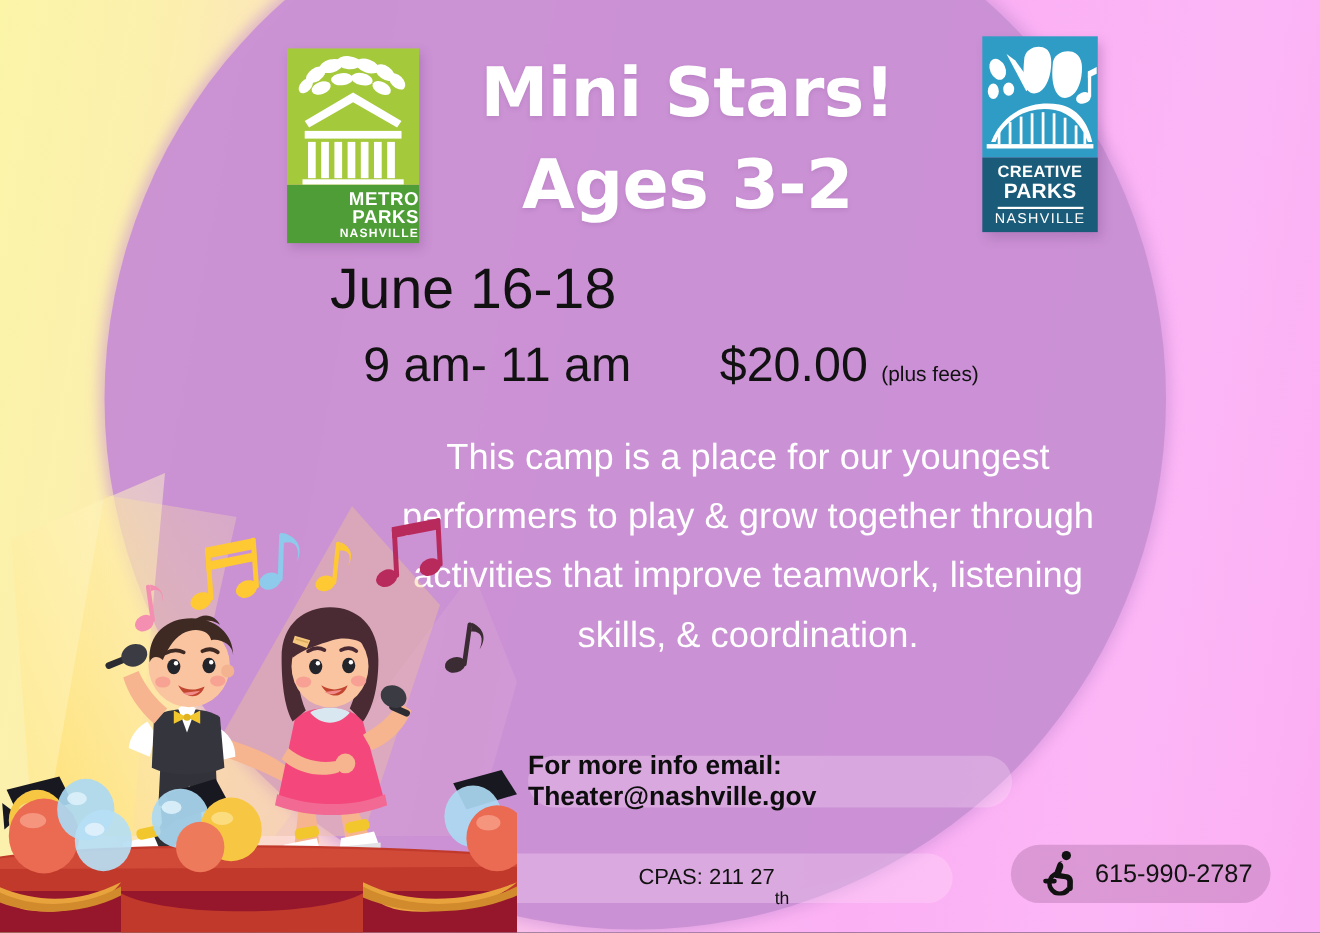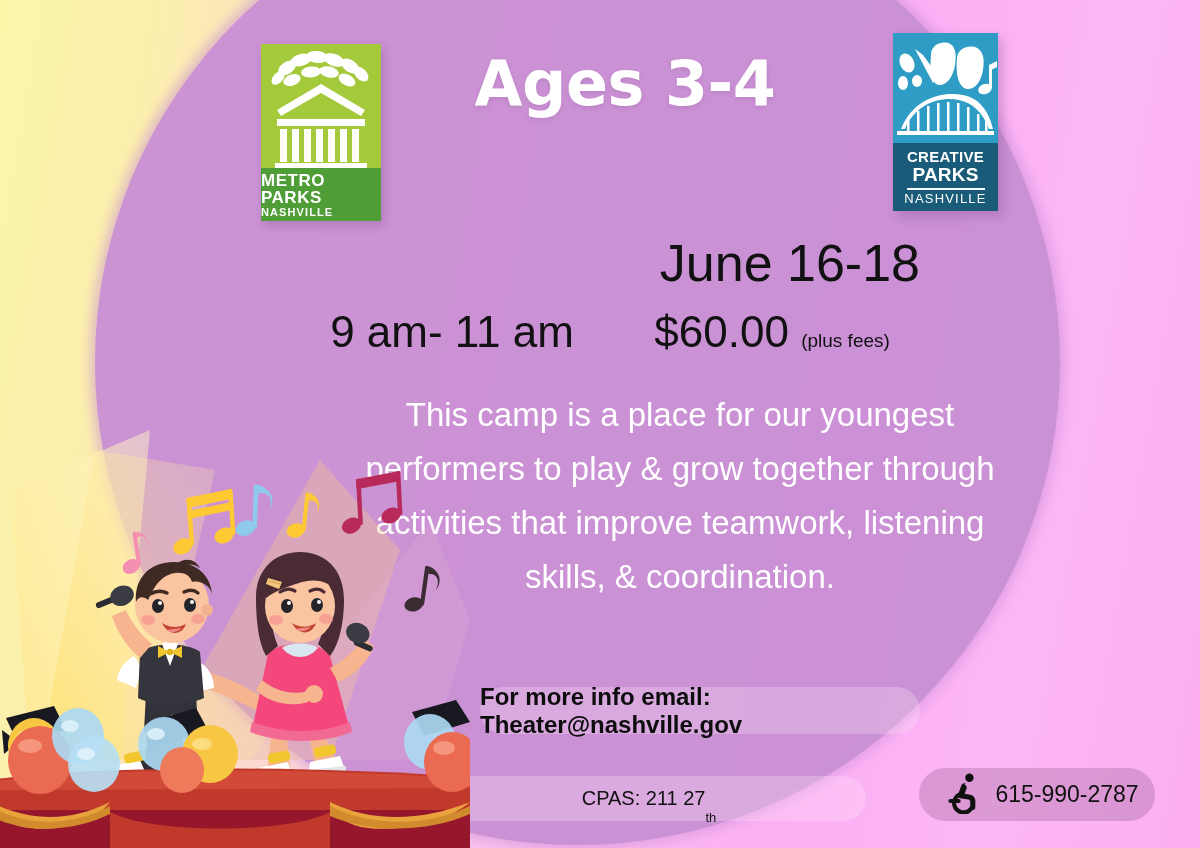--- a/index.html
+++ b/index.html
@@ -39,21 +39,21 @@
   }
 
   
   .logo-metro{
     position:absolute; left:261px; top:44px;
     width:120px; height:177px;
     box-shadow:3px 4px 9px rgba(120,70,130,.30);
   }
   .mp-top{ position:relative; height:124px; background:#A4C93A; overflow:hidden; }
   .mp-bot{ height:53px; background:#4E9D36; display:flex; flex-direction:column;
-           align-items:flex-start; justify-content:center; gap:0px; padding-top:1px;}
+           align-items:flex-end; justify-content:center; gap:0px; padding-top:1px;}
   .mp-bot .l1,.mp-bot .l2{ color:#fff; font-weight:bold; font-size:17px; line-height:17px;
            letter-spacing:.5px; font-family:"Liberation Sans",sans-serif;}
   .mp-bot .l3{ color:#fff; font-weight:bold; font-size:11px; line-height:13px; letter-spacing:1.1px;}
 
   .logo-creative{
     position:absolute; left:893px; top:33px;
     width:105px; height:178px;
     box-shadow:4px 5px 10px rgba(120,70,130,.32);
   }
   .cp-top{ position:relative; height:110px; background:#2E9CC4; overflow:hidden; }
@@ -73,21 +73,21 @@
     font-weight:bold;
     font-size:62px;
     line-height:84px;
     letter-spacing:-0.5px;
     text-shadow:0 2px 4px rgba(140,90,150,.25);
   }
 
   
   .dateline{
     position:absolute; left:300px; top:233px; width:620px;
-    text-align:right; color:#111; font-size:52px; line-height:60px;
+    text-align:left; color:#111; font-size:52px; line-height:60px;
   }
   .timeline{
     position:absolute; left:280px; top:305px; width:660px;
     text-align:center; color:#111; font-size:44px; line-height:54px;
     white-space:nowrap;
   }
   .timeline .spacer{ display:inline-block; width:56px; }
   .timeline .fees{ font-size:19px; }
 
   
@@ -102,21 +102,21 @@
   .pill-email{
     left:480px; top:687px; width:440px; height:47px;
     border-radius:24px; background:rgba(255,235,252,.26);
     color:#0d0d0d; font-weight:bold; font-size:24px;
   }
   .pill-address{
     left:432px; top:776px; width:434px; height:45px;
     border-radius:23px; background:rgba(255,225,250,.30);
     color:#111; font-size:20px;
   }
-  .pill-address sup{ font-size:13px; vertical-align:super;margin-top:38px; }
+  .pill-address sup{ font-size:16px; vertical-align:super;margin-top:38px; }
   .pill-phone{
     left:919px; top:768px; width:236px; height:53px;
     border-radius:27px; background:rgba(170,110,165,.40);
     color:#111; font-size:23px; gap:10px; padding-left:6px;
   }
   .pill-phone svg{ flex:0 0 auto; }
 
   
   .illus{ position:absolute; left:0; top:430px; width:470px; height:418px; }
 </style>
@@ -207,29 +207,30 @@
     </div>
     <div class="cp-bot">
       <span class="c1">CREATIVE</span>
       <span class="c2">PARKS</span>
       <div class="cp-rule"></div>
       <span class="c3">NASHVILLE</span>
     </div>
   </div>
 
   <div class="headline">
-    <div>Ages 3-4</div>
+    <div>Mini Stars!</div>
+    <div>Ages 3-2</div>
   </div>
 
   <div class="dateline">June 16-18</div>
 
   <div class="timeline">
     <span>9 am- 11 am</span>
     <span class="spacer"></span>
-    <span>$60.00</span>
+    <span>$20.00</span>
     <span class="fees">(plus fees)</span>
   </div>
 
   <div class="body-copy">This camp is a place for our youngest performers to play &amp; grow together through activities that improve teamwork, listening skills, &amp; coordination.</div>
 
   <div class="pill pill-email">
     <span>For more info email: Theater@nashville.gov</span>
   </div>
 
   <div class="pill pill-address">

